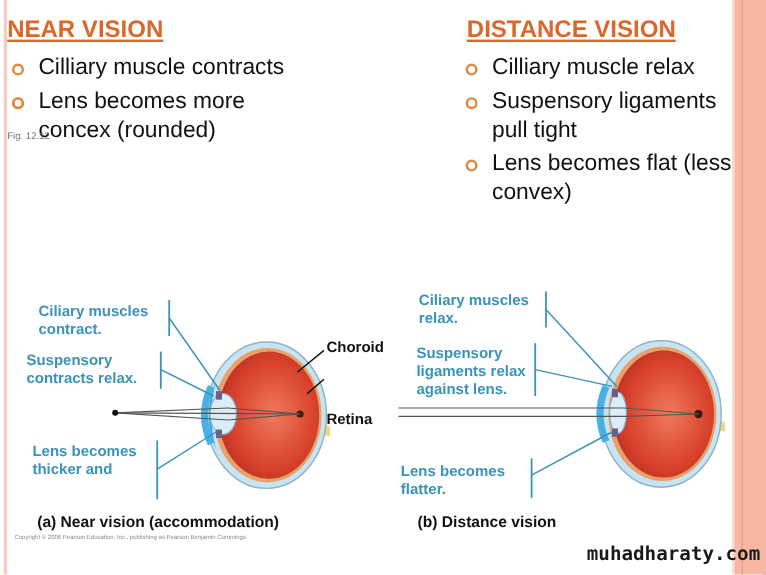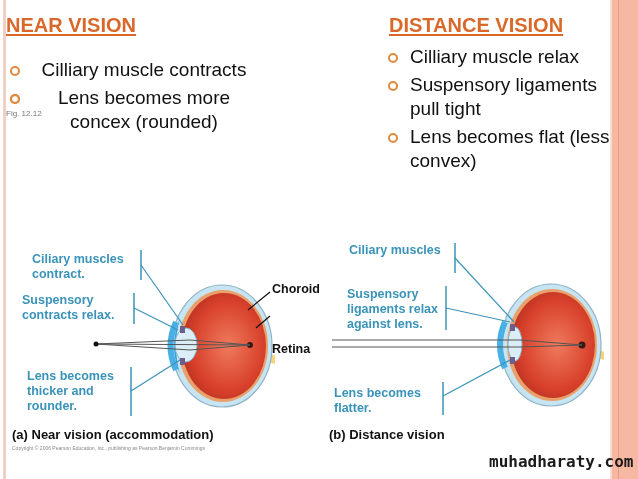--- a/index.html
+++ b/index.html
@@ -21,36 +21,36 @@
     .bullets { position: absolute; margin: 0; padding: 0; list-style: none; }
     .bullets li { position: relative; padding-left: 26px; font-size: 19px; line-height: 24px; color: #111; margin-bottom: 4px; }
     .bullet-dot {
       position: absolute; left: 4px; top: 8px; width: 6px; height: 6px;
       border: 2px solid #e08a3c; border-radius: 50%; box-sizing: content-box;
     }
     .fig-tag { position: absolute; left: 6px; top: 109px; font-size: 8px; color: #777; }
 
     .blue-label { position: absolute; font-weight: bold; font-size: 12.5px; line-height: 15px; color: #3a93b8; }
     .black-label { position: absolute; font-weight: bold; font-size: 12.5px; color: #111; }
-    .caption { position: absolute; font-weight: bold; font-size: 13px; color: #111; }
+    .caption { position: absolute; font-weight: bold; font-size: 13px; color: #111; margin-left: 19px; }
     .copyright { position: absolute; left: 12px; top: 445px; font-size: 5px; color: #888; }
     .watermark { position: absolute; left: 489px; top: 452px; font-family: "DejaVu Sans Mono", monospace; font-weight: bold; font-size: 16px; color: #1a1a1a; text-align: right; }
 
     svg.diagram { position: absolute; left: 0; top: 0; }
   </style>
 </head>
 <body>
 
 <div class="left-rule"></div>
 <div class="right-band-edge1"></div>
 <div class="right-band"></div>
 <div class="right-band-edge2"></div>
 
 <div class="heading" style="left:6px; top:14px;">NEAR VISION</div>
-<ul class="bullets" style="left:6px; top:58px; width:250px;text-align:center;">
+<ul class="bullets" style="left:6px; top:45px; width:250px;">
   <li><span class="bullet-dot"></span><span>Cilliary muscle contracts</span></li>
   <li><span class="bullet-dot"></span></li>
   <li><span class="bullet-dot"></span><span>Lens becomes more concex (rounded)</span></li>
 </ul>
 <div class="fig-tag">Fig. 12.12</div>
 
 <div class="heading" style="left:389px; top:14px;">DISTANCE VISION</div>
 <ul class="bullets" style="left:384px; top:45px; width:240px;">
   <li><span class="bullet-dot"></span><span>Cilliary muscle relax</span></li>
   <li><span class="bullet-dot"></span><span>Suspensory ligaments pull tight</span></li>
@@ -122,28 +122,28 @@
   <div>Ciliary muscles</div>
   <div>contract.</div>
 </div>
 <div class="blue-label" style="left:22px; top:293px;">
   <div>Suspensory</div>
   <div>contracts relax.</div>
 </div>
 <div class="blue-label" style="left:27px; top:369px;">
   <div>Lens becomes</div>
   <div>thicker and</div>
-  <div>rounder.</div>
 </div>
 <div class="black-label" style="left:272px; top:282px;">Choroid</div>
 <div class="black-label" style="left:272px; top:308px;margin-top:34px;">Retina</div>
 <div class="caption" style="left:12px; top:427px;">(a) Near vision (accommodation)</div>
 
 <div class="blue-label" style="left:349px; top:243px;">
   <div>Ciliary muscles</div>
+  <div>relax.</div>
 </div>
 <div class="blue-label" style="left:347px; top:287px;">
   <div>Suspensory</div>
   <div>ligaments relax</div>
   <div>against lens.</div>
 </div>
 <div class="blue-label" style="left:334px; top:386px;">
   <div>Lens becomes</div>
   <div>flatter.</div>
 </div>

